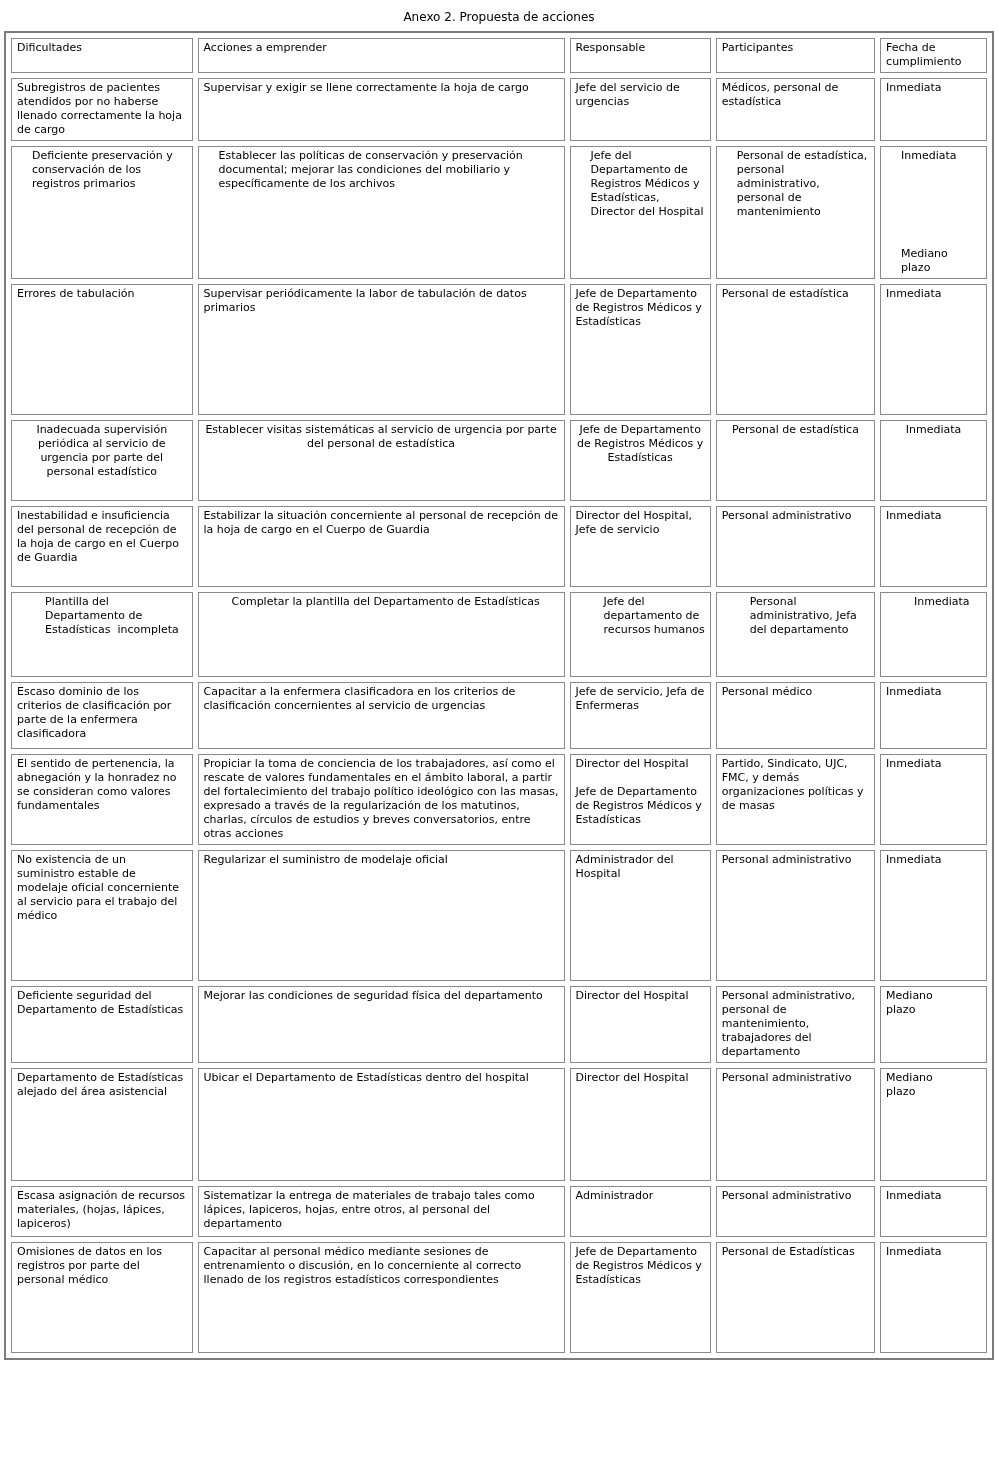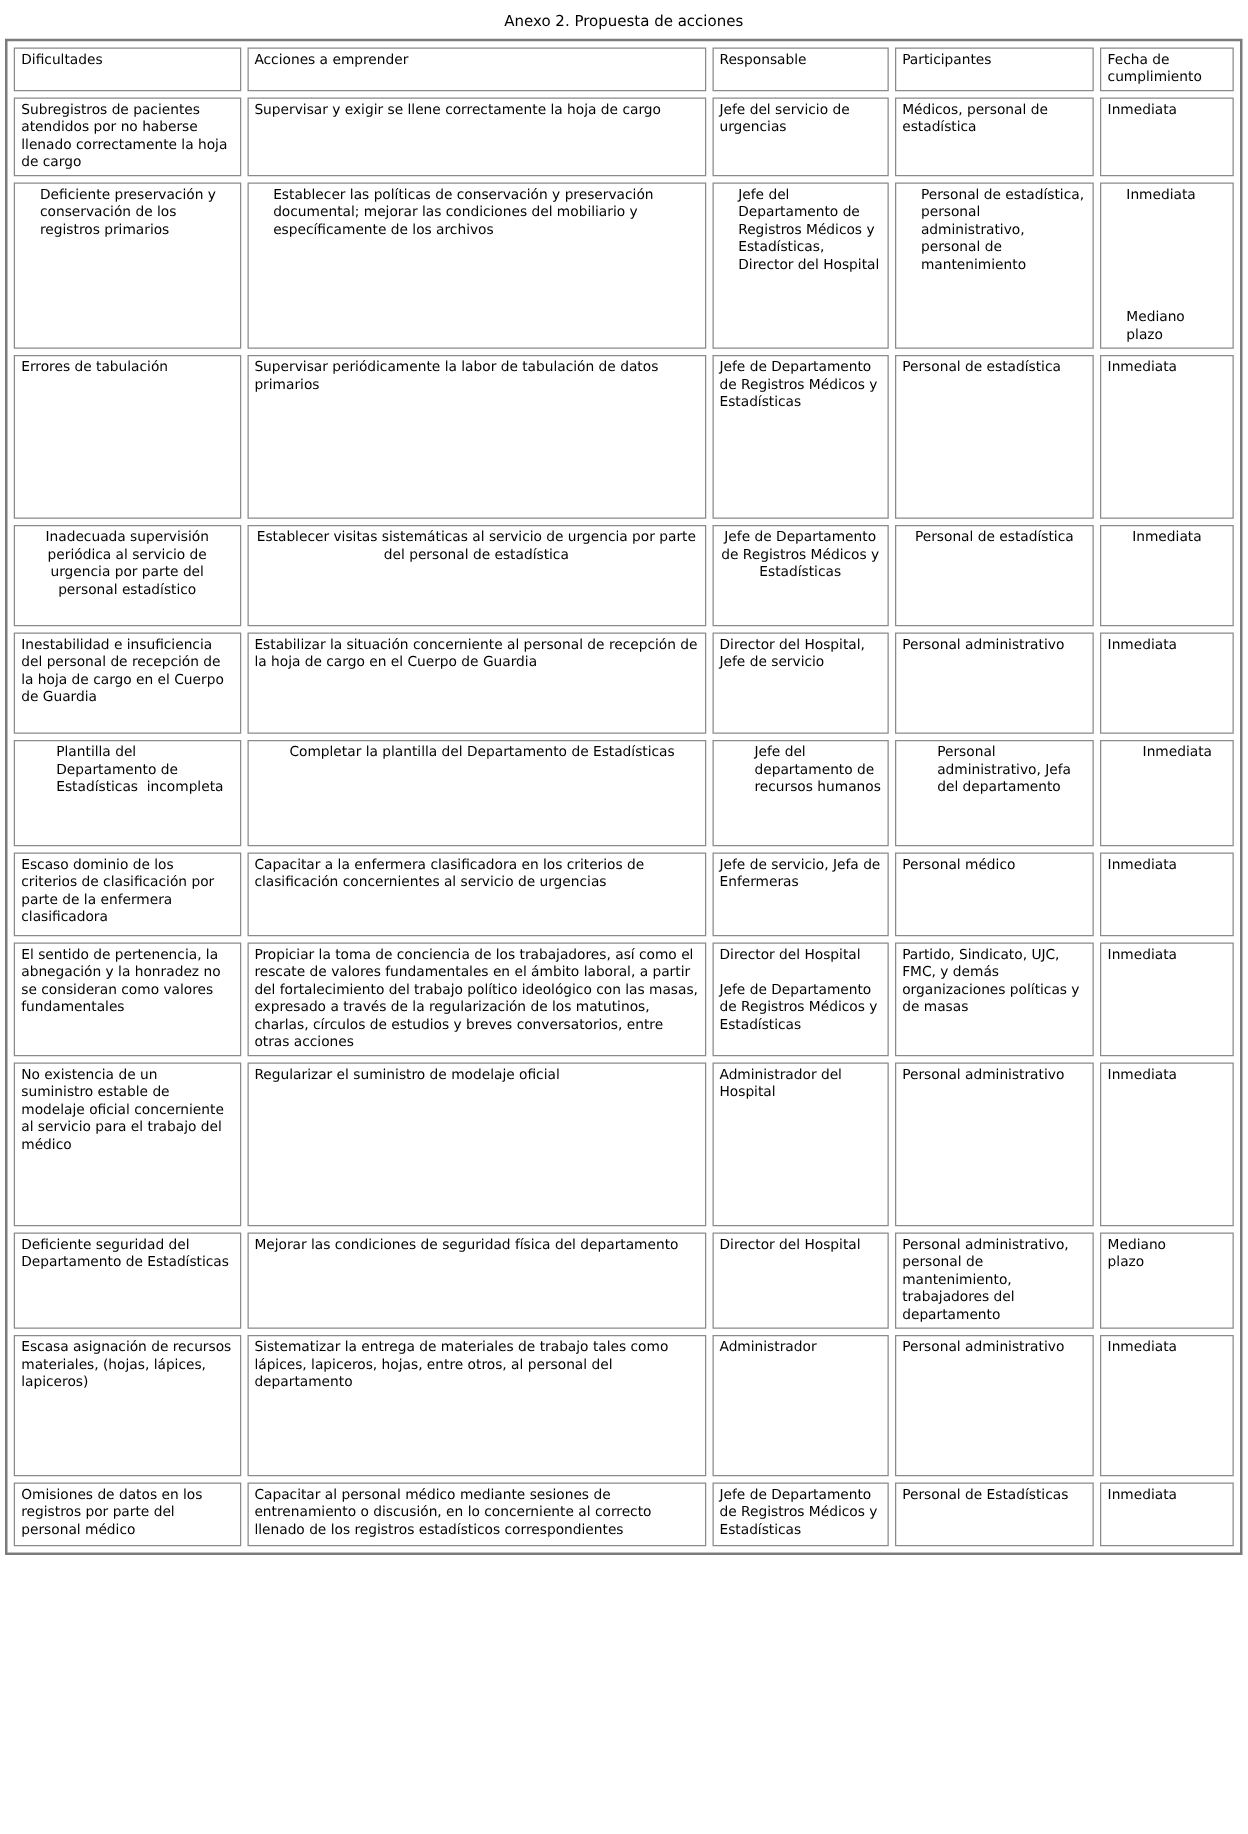--- a/index.html
+++ b/index.html
@@ -166,20 +166,28 @@
         </tr>
         <tr>
           <td>Deficiente seguridad del Departamento de Estadísticas</td>
           <td>Mejorar las condiciones de seguridad física del departamento</td>
           <td>Director del Hospital</td>
           <td>Personal administrativo, personal de mantenimiento, trabajadores del departamento</td>
           <td>Mediano
 plazo</td>
         </tr>
         <tr>
+          <td>Departamento de Estadísticas alejado del área asistencial</td>
+          <td>Ubicar el Departamento de Estadísticas dentro del hospital</td>
+          <td>Director del Hospital</td>
+          <td>Personal administrativo</td>
+          <td>Mediano
+plazo</td>
+        </tr>
+        <tr>
           <td>Escasa asignación de recursos materiales, (hojas, lápices, lapiceros)</td>
           <td>Sistematizar la entrega de materiales de trabajo tales como lápices, lapiceros, hojas, entre otros, al personal del departamento</td>
           <td>Administrador</td>
           <td>Personal administrativo</td>
           <td>Inmediata</td>
         </tr>
         <tr>
           <td>Omisiones de datos en los registros por parte del personal médico</td>
           <td>Capacitar al personal médico mediante sesiones de entrenamiento o discusión, en lo concerniente al correcto llenado de los registros estadísticos correspondientes</td>
           <td>Jefe de Departamento de Registros Médicos y Estadísticas</td>

